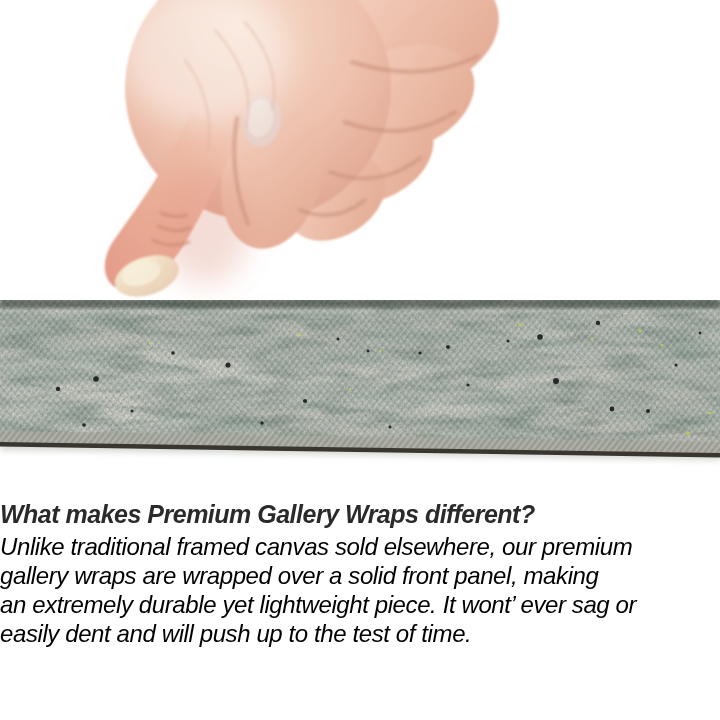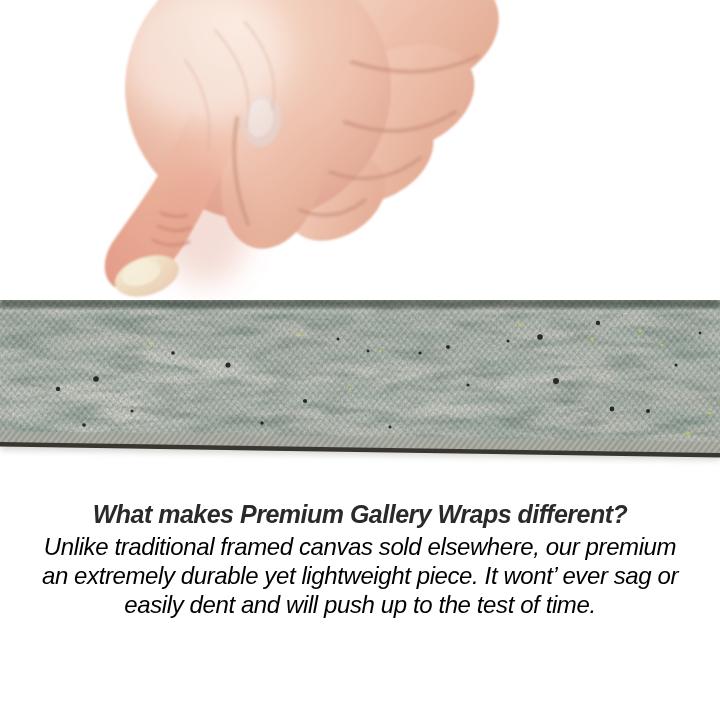--- a/index.html
+++ b/index.html
@@ -3,21 +3,21 @@
 <meta charset="utf-8">
 <style>
   html,body{margin:0;padding:0;background:#fff;}
   .stage{
     position:relative;width:720px;height:720px;background:#ffffff;
     overflow:hidden;font-family:"Liberation Sans",sans-serif;
   }
   .hand-wrap{position:absolute;top:0;left:0;width:720px;height:312px;}
   .strip-wrap{position:absolute;top:293px;left:0;width:720px;height:186px;}
   .copy{
-    position:absolute;top:499px;left:0;width:720px;text-align:center;
+    position:absolute;top:499px;left:0;width:720px;
     color:#2e2e2e;font-style:italic;
   }
   .copy .headline{
     font-size:25px;font-weight:700;letter-spacing:-0.5px;line-height:31px;
     margin:0 0 2px 0;color:#2a2a2a;
   }
   .copy .line{
     font-size:24px;font-weight:400;letter-spacing:-0.4px;line-height:29px;
     color:#000000;
   }
@@ -209,17 +209,18 @@
         </g>
       </g>
 
       <polygon points="0,149 720,160 720,164.5 0,153.5" fill="#38362e"></polygon>
     </svg>
   </div>
 
   <div class="copy">
     <div class="headline">What makes Premium Gallery Wraps different?</div>
     <div class="line">Unlike traditional framed canvas sold elsewhere, our premium</div>
+    <div class="line">gallery wraps are wrapped over a solid front panel, making</div>
     <div class="line">an extremely durable yet lightweight piece. It wont’ ever sag or</div>
     <div class="line">easily dent and will push up to the test of time.</div>
   </div>
 
 </div>
 
 </body></html>

